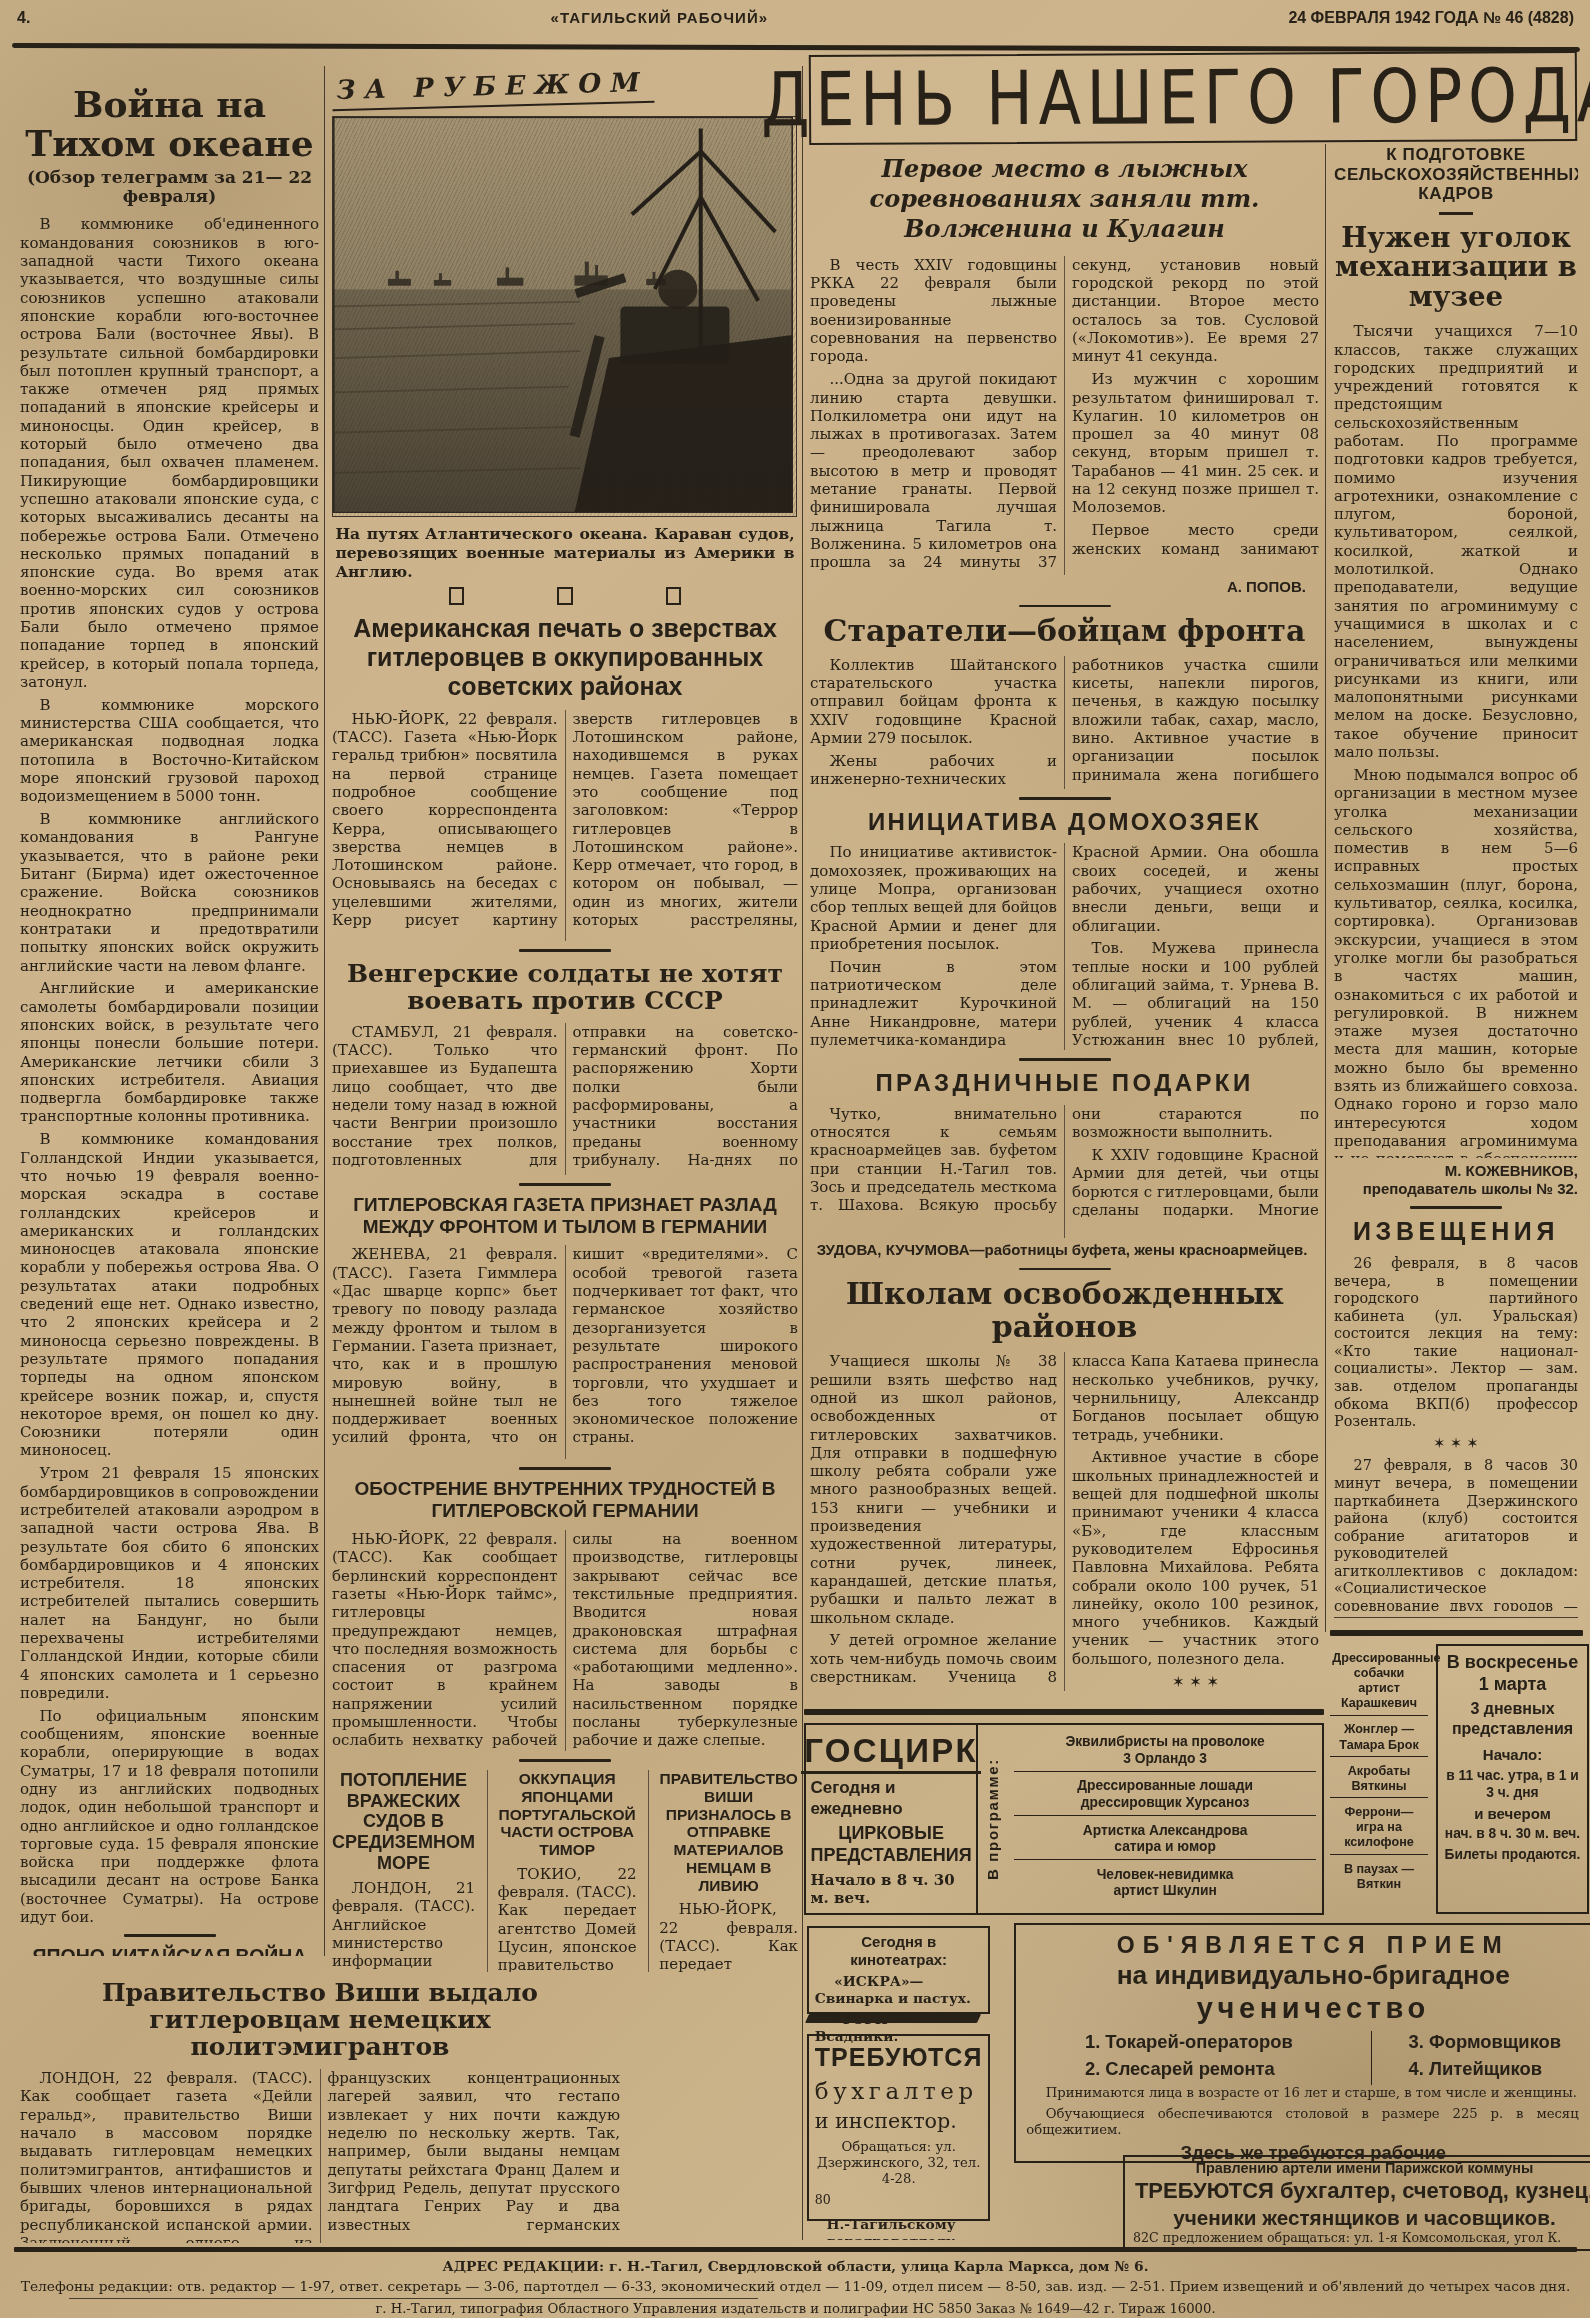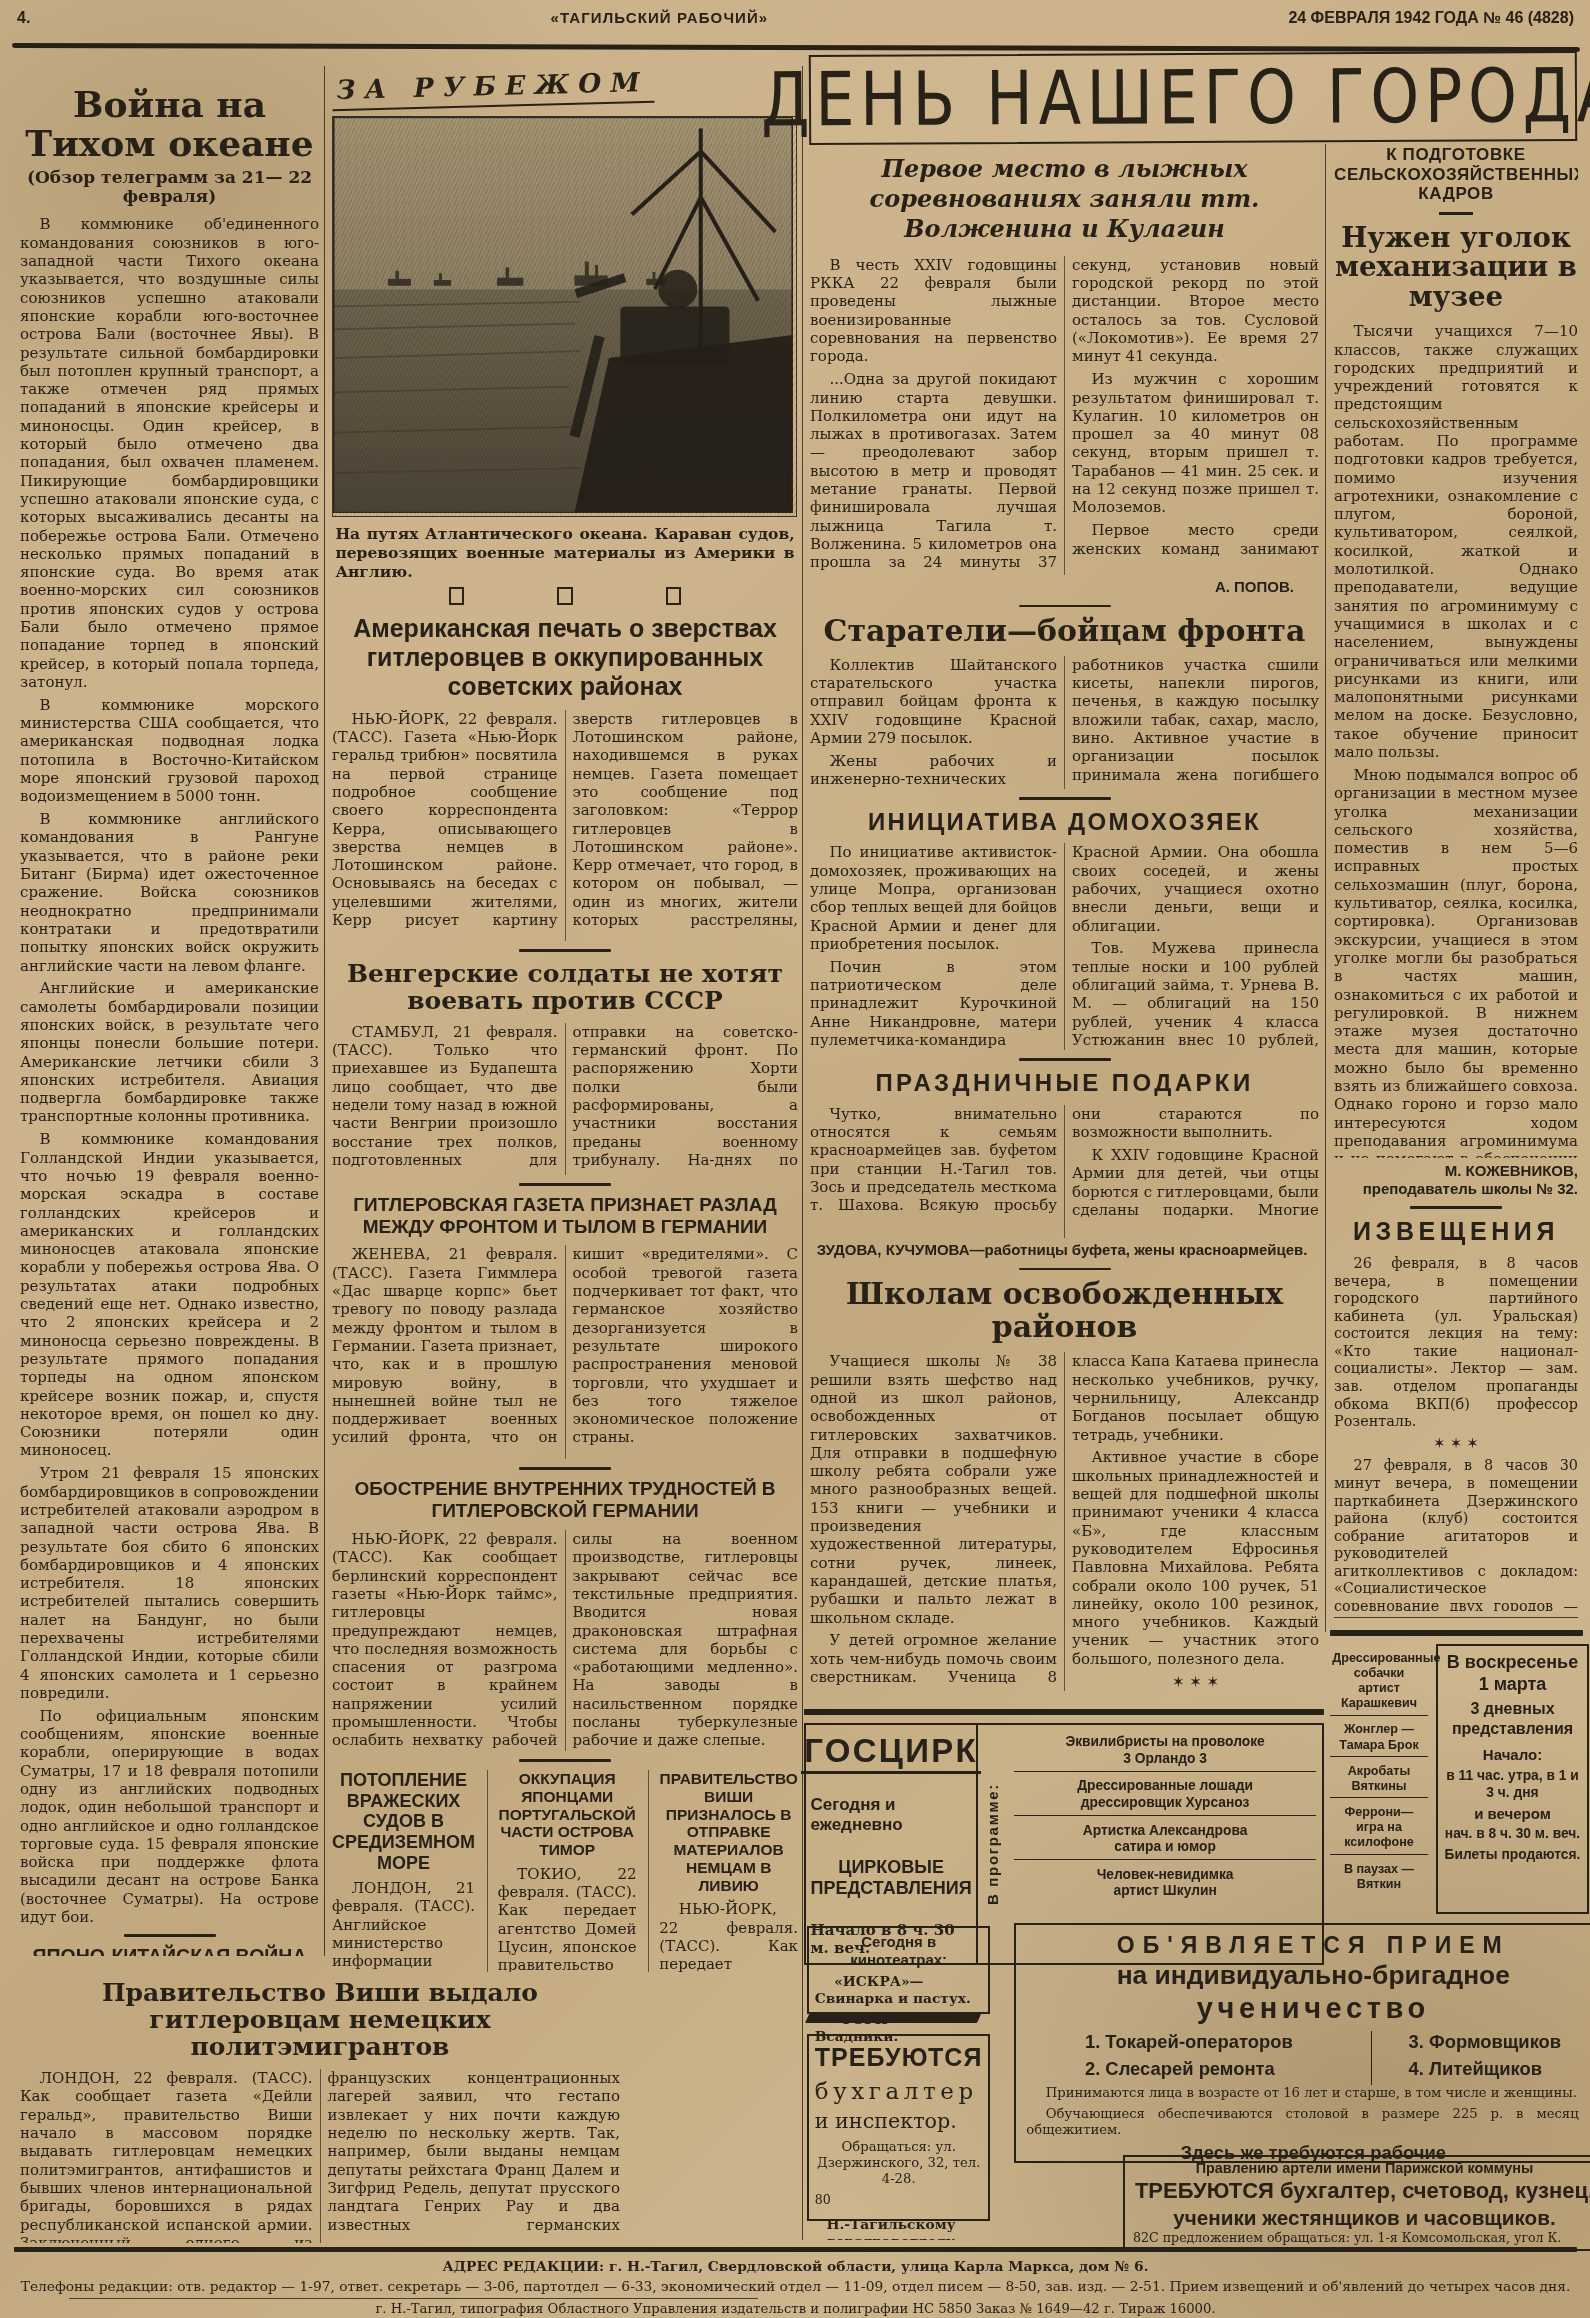--- a/index.html
+++ b/index.html
@@ -187,21 +187,21 @@
   </div>
 
   <div class="abs" style="left:810px;top:151px;width:509px;height:1565px;overflow:hidden;">
     <div style="font-family:'DejaVu Serif',serif;font-style:italic;font-weight:bold;font-size:24px;text-align:center;line-height:1.25;margin:3.4px 11.5px 11.5px;">Первое место в лыжных соревнованиях заняли тт. Волженина и Кулагин</div>
     <div class="cols2" style="height:319px;">
         <p class="para">В честь XXIV годовщины РККА 22 февраля были проведены лыжные военизированные соревнования на первенство города.</p>
         <p class="para">...Одна за другой покидают линию старта девушки. Полкилометра они идут на лыжах в противогазах. Затем — преодолевают забор высотою в метр и проводят метание гранаты. Первой финишировала лучшая лыжница Тагила т. Волженина. 5 километров она прошла за 24 минуты 37 секунд, установив новый городской рекорд по этой дистанции. Второе место осталось за тов. Сусловой («Локомотив»). Ее время 27 минут 41 секунда.</p>
         <p class="para">Из мужчин с хорошим результатом финишировал т. Кулагин. 10 километров он прошел за 40 минут 08 секунд, вторым пришел т. Тарабанов — 41 мин. 25 сек. и на 12 секунд позже пришел т. Молоземов.</p>
         <p class="para">Первое место среди женских команд занимают девушки спортобщества, где председателем т. Ядринцев, второе — где инструктором спортобщества тов. Волженина. Среди мужских команд первое место осталось за коллективом «Динамо». Общее первенство в военизированных лыжных соревнованиях заняло спортобщество «Динамо», второе — «Локомотив», третье — «Металлург Востока» (ВЖР).</p>
       </div>
-    <div class="sig" style="font-family:'Liberation Sans',sans-serif;margin-right:25px;">А. ПОПОВ.</div>
+    <div class="sig" style="font-family:'Liberation Sans',sans-serif;margin-right:13px;">А. ПОПОВ.</div>
     <div class="sep"></div>
 
     <div class="hl-serif" style="font-size:30px;margin:1.1px 0 8px;">Старатели—бойцам фронта</div>
     <div class="cols2" style="height:133px;">
         <p class="para">Коллектив Шайтанского старательского участка отправил бойцам фронта к XXIV годовщине Красной Армии 279 посылок.</p>
         <p class="para">Жены рабочих и инженерно-технических работников участка сшили кисеты, напекли пирогов, печенья, в каждую посылку вложили табак, сахар, масло, вино. Активное участие в организации посылок принимала жена погибшего на фронте командира Красной Армии тов. А. Кознина.</p>
       </div>
     <div class="sep"></div>
 
     <div class="hl-sans" style="font-size:24px;letter-spacing:2.3px;margin:1.1px 0 8px;">ИНИЦИАТИВА ДОМОХОЗЯЕК</div>
@@ -265,21 +265,21 @@
       <div style="font-size:18px;text-align:center;">В воскресенье 1 марта</div>
       <div style="font-size:16px;text-align:center;">3 дневных представления</div>
       <div style="font-size:15px;margin-top:4.6px;">Начало:</div>
       <div style="font-size:13.8px;text-align:center;">в 11 час. утра, в 1 и 3 ч. дня</div>
       <div style="font-size:15px;">и вечером</div>
       <div style="font-size:13.8px;">нач. в 8 ч. 30 м. веч.</div>
       <div style="font-size:13.8px;">Билеты продаются.</div>
     </div>
   </div>
 
-  <div class="abs" style="left:804px;top:1723px;width:520px;height:242px;display:flex;justify-content:space-between;">
+  <div class="abs" style="left:804px;top:1723px;width:520px;height:192px;display:flex;justify-content:space-between;">
     <div class="boxed" style="width:161px;padding:5.7px 4.6px;display:flex;flex-direction:column;justify-content:space-between;align-items:center;">
       <div style="font-family:'Liberation Sans',sans-serif;font-weight:bold;font-size:33px;letter-spacing:2.3px;border-bottom:3.4px solid #272118;padding:0 3.4px;">ГОСЦИРК</div>
       <div style="font-family:'Liberation Sans',sans-serif;font-weight:bold;font-size:17px;">Сегодня и ежедневно</div>
       <div style="font-family:'Liberation Sans',sans-serif;font-weight:bold;font-size:18px;text-align:center;line-height:1.2;">ЦИРКОВЫЕ ПРЕДСТАВЛЕНИЯ</div>
       <div style="font-weight:bold;font-size:15px;">Начало в 8 ч. 30 м. веч.</div>
     </div>
     <div style="width:30px;display:flex;align-items:center;justify-content:center;border-top:2.3px solid #272118;border-bottom:2.3px solid #272118;">
       <span style="writing-mode:vertical-rl;transform:rotate(180deg);font-family:'Liberation Sans',sans-serif;font-weight:bold;font-size:15px;letter-spacing:1.7px;">В программе:</span>
     </div>
     <div style="flex:1;border:2.3px solid #272118;border-left:none;padding:2.3px 5.7px;font-size:13.8px;overflow:hidden;">

